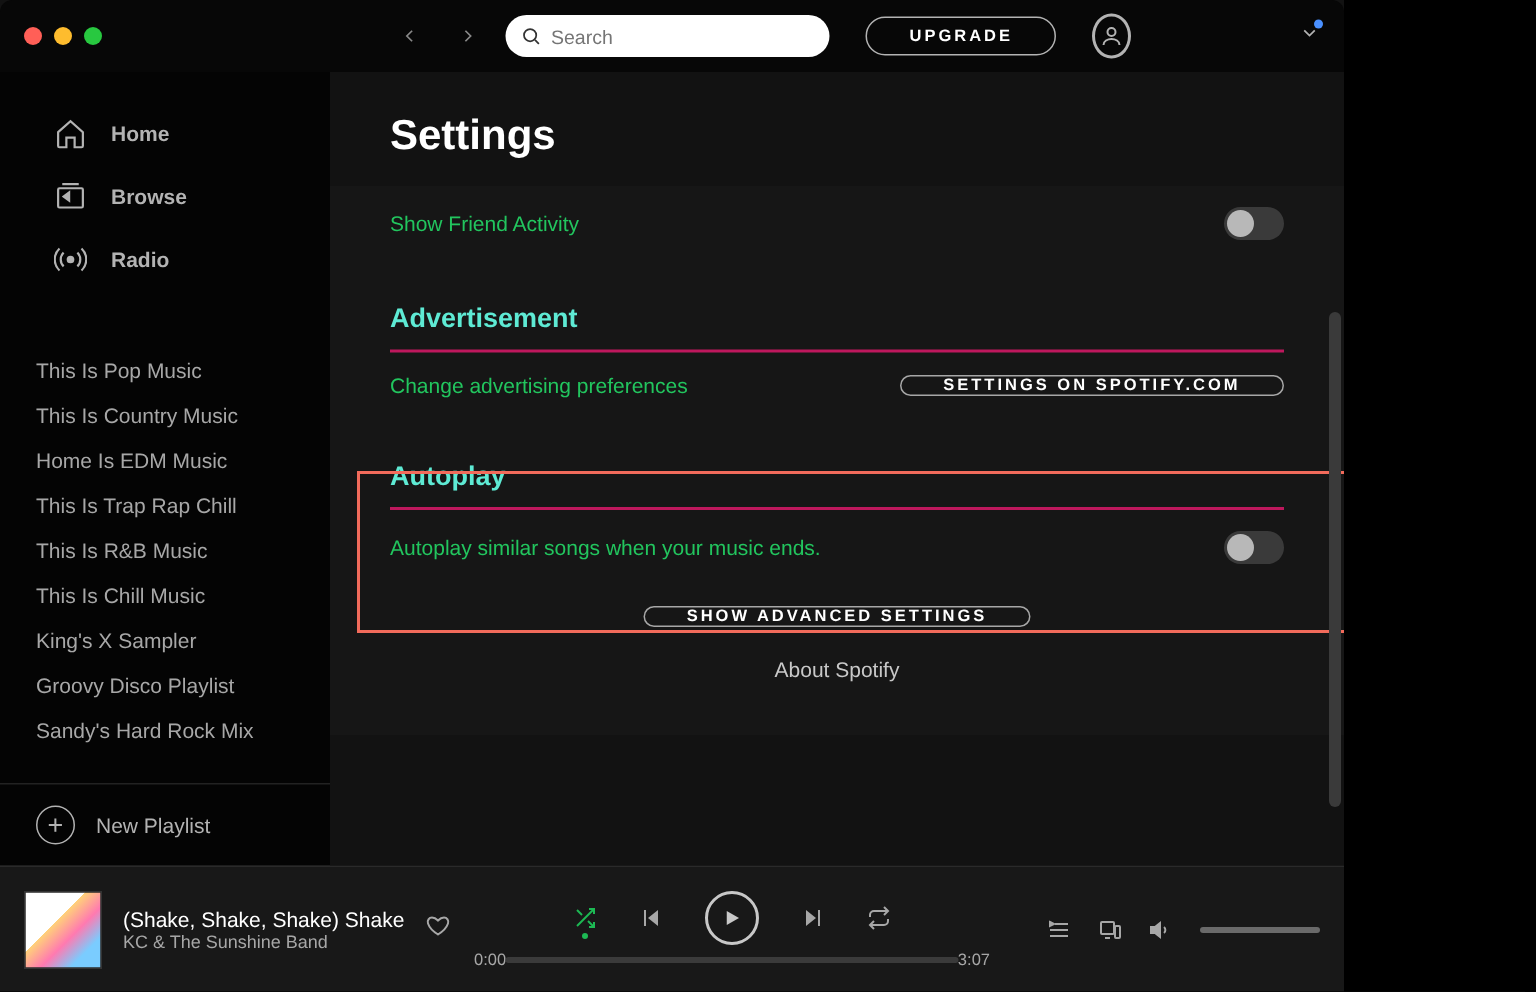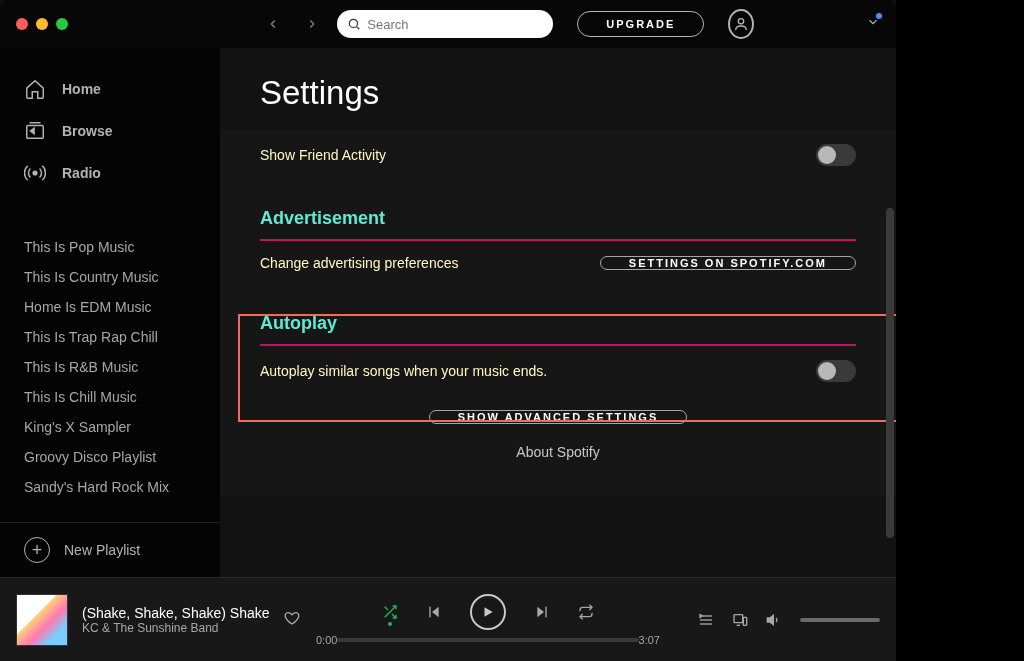--- a/index.html
+++ b/index.html
@@ -13,35 +13,35 @@
   .search { flex: 0 0 190px; height: 28px; background: #fff; border-radius: 14px; display: flex; align-items: center; padding: 0 10px; gap: 6px; }
   .search svg { flex-shrink: 0; }
   .search input { border: none; outline: none; font-size: 13px; flex: 1; background: transparent; }
   .spacer { flex: 1; }
   .upgrade-btn { border: 1px solid #b3b3b3; color: #fff; background: transparent; padding: 6px 28px; border-radius: 14px; font-size: 11px; letter-spacing: 2px; font-weight: 700; cursor: pointer; }
   .profile-icon { width: 30px; height: 30px; border: 2px solid #b3b3b3; border-radius: 50%; display: flex; align-items: center; justify-content: center; margin-left: 12px; cursor: pointer; }
   .bell-area { margin-left: 100px; position: relative; color: #b3b3b3; }
   .bell-dot { position: absolute; top: -2px; right: -2px; width: 6px; height: 6px; background: #4a90ff; border-radius: 50%; }
   .midrow { flex: 1; display: flex; min-height: 0; }
   .sidebar { width: 220px; background: #040404; display: flex; flex-direction: column; padding-top: 20px; }
-  .side-main { padding: 0 12px; }
+  .side-main { padding: 0 24px; }
   .side-item { display: flex; align-items: center; gap: 16px; padding: 10px 12px; color: #b3b3b3; font-weight: 700; font-size: 14px; cursor: pointer; }
   .side-item svg { flex-shrink: 0; }
   .playlists { margin-top: 38px; padding: 0 24px; flex: 1; overflow: hidden; }
   .pl-item { padding: 7px 0; font-size: 14px; color: #a7a7a7; cursor: pointer; white-space: nowrap; overflow: hidden; text-overflow: ellipsis; }
   .side-divider { height: 1px; background: #222; margin: 6px 0 0 0; }
   .new-playlist { display: flex; align-items: center; gap: 14px; padding: 14px 24px; color: #b3b3b3; font-size: 14px; cursor: pointer; }
   .plus-circle { width: 26px; height: 26px; border: 1px solid #b3b3b3; border-radius: 50%; display: flex; align-items: center; justify-content: center; font-size: 18px; line-height: 1; }
   .main { flex: 1; background: #121212; position: relative; display: flex; flex-direction: column; overflow: hidden; }
   .main-scroll { flex: 1; overflow: hidden; }
-  .settings-title { color: #fff; font-size: 33px; font-weight: 400; padding: 26px 40px 18px 40px; }
+  .settings-title { color: #fff; font-size: 28px; font-weight: 700; padding: 26px 40px 18px 40px; }
   .panel { background: #161616; padding: 0 40px 30px 40px; }
   .row { display: flex; align-items: center; justify-content: space-between; padding: 14px 0; }
   .section-h { color: #5eead4; font-size: 18px; font-weight: 700; padding: 28px 0 10px 0; border-bottom: 2px solid #be185d; }
-  .desc { color: #fef9c3; font-size: 14px; }
+  .desc { color: #22c55e; font-size: 14px; }
   .toggle { width: 40px; height: 22px; background: #3a3a3a; border-radius: 11px; position: relative; cursor: pointer; }
   .toggle .knob { width: 18px; height: 18px; background: #b8b8b8; border-radius: 50%; position: absolute; top: 2px; left: 2px; }
   .pill-btn { border: 1px solid #a7a7a7; color: #fff; background: transparent; padding: 0 28px; border-radius: 22px; font-size: 11px; letter-spacing: 2px; font-weight: 700; cursor: pointer; }
   .center-btn { display: flex; justify-content: center; padding: 14px 0; }
   .about { text-align: center; color: #c8c8c8; font-size: 14px; padding: 6px 0; }
   .highlight { position: absolute; border: 2px solid #f26b5b; pointer-events: none; }
   .scrollbar { position: absolute; right: 2px; top: 100px; width: 10px; height: 400px; cursor: pointer; }
   .scrollbar .thumb { position: absolute; right: 0; top: 60px; width: 8px; height: 330px; background: #3a3a3a; border-radius: 4px; }
   .player { height: 84px; background: #181818; border-top: 1px solid #2a2a2a; display: flex; align-items: center; padding: 0 16px; }
   .nowplaying { display: flex; align-items: center; gap: 14px; width: 300px; }

